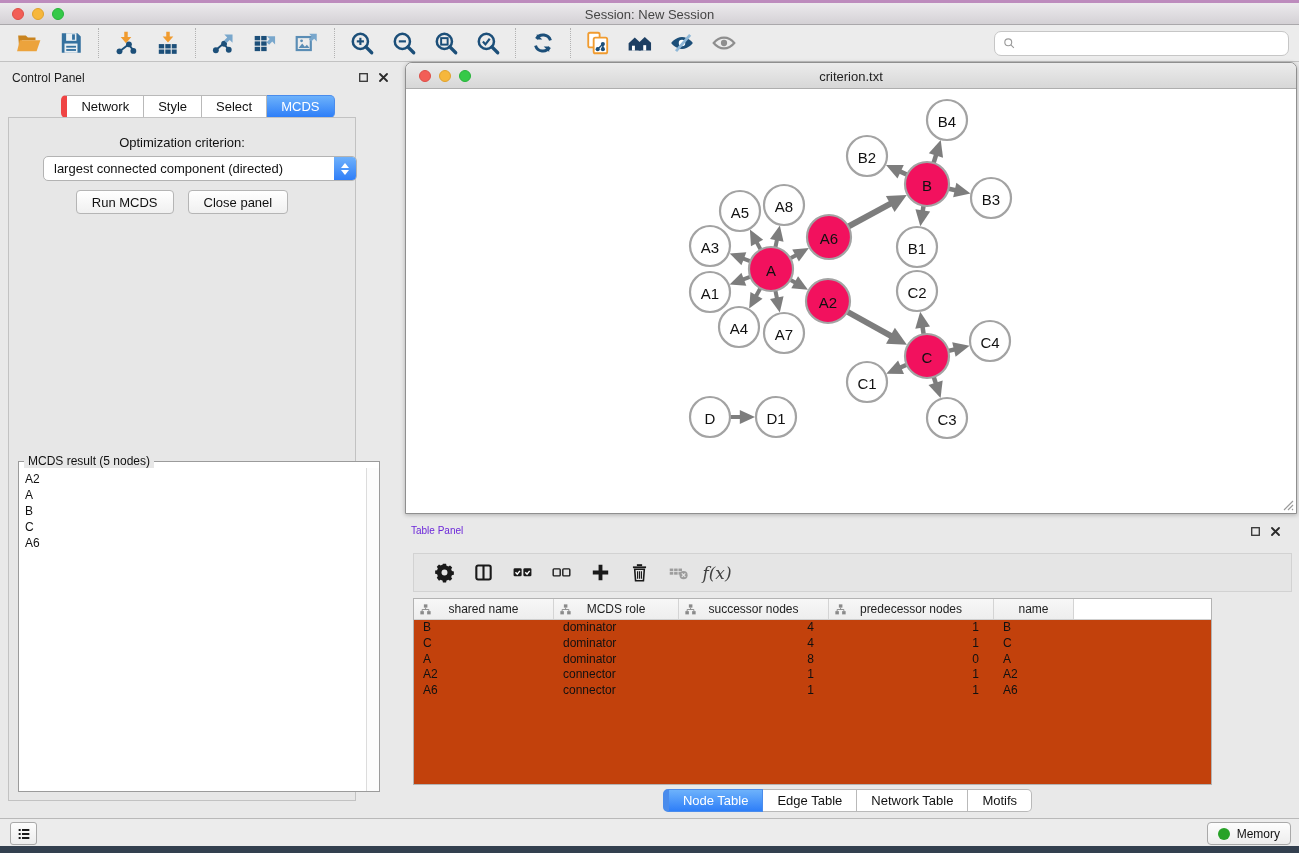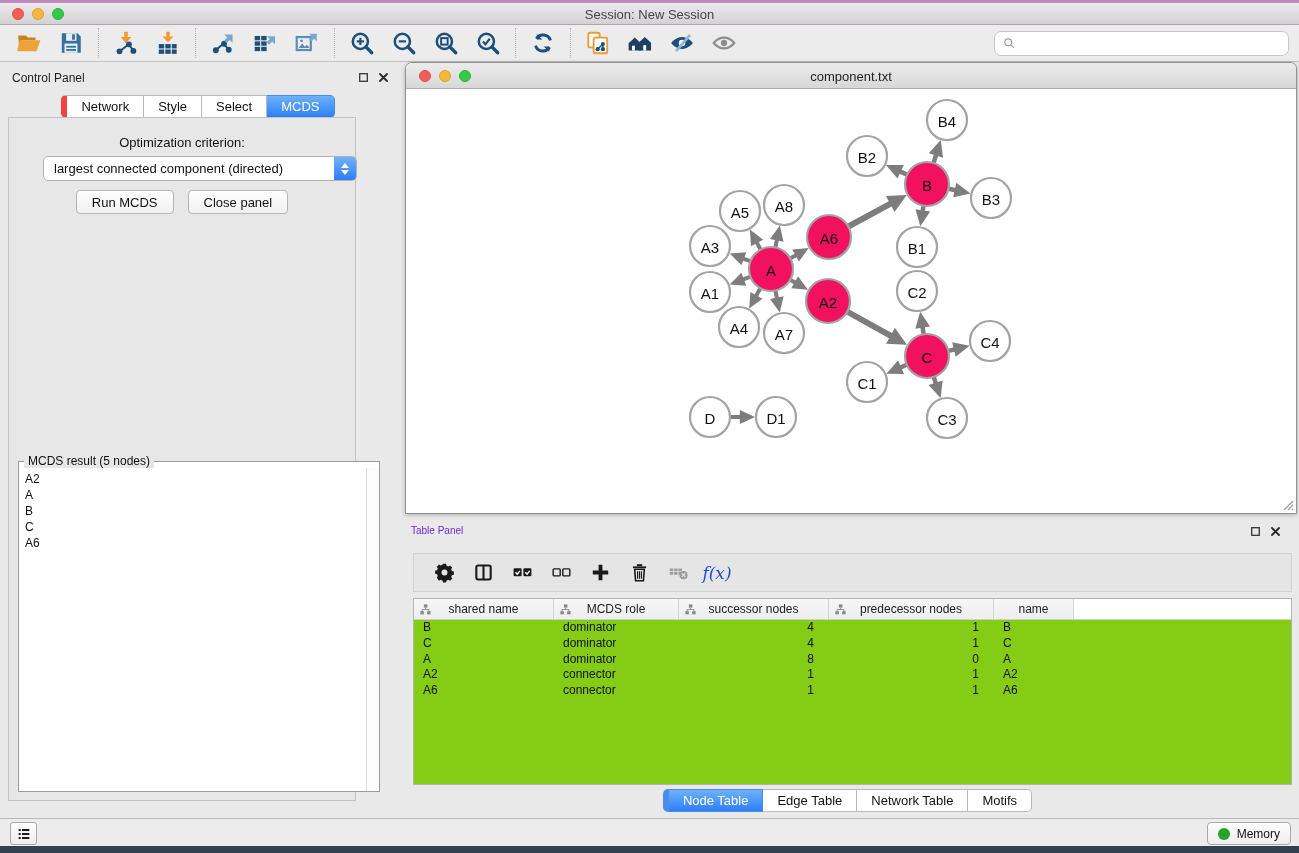--- a/index.html
+++ b/index.html
@@ -78,24 +78,24 @@
   .net-canvas { position:absolute; left:0; top:26px; width:890px; height:424px; background:#fff; overflow:hidden; }
   .resize-grip { position:absolute; right:2px; bottom:2px; width:14px; height:14px; }
   .panel-grip { position:absolute; left:397px; top:433px; width:7px; height:16px;
     background:#d8d8d8; border:1px solid #ababab; border-radius:2px; }
 
   .tp-title { position:absolute; left:15px; top:463px; font-size:10px; color:#6d28d9; }
   .tp-toolbar { position:absolute; left:17px; top:491px; width:879px; height:39px;
     background:#e5e5e5; border:1px solid #d2d2d2; display:flex; align-items:center; padding-left:14px; gap:7px; }
   .tp-btn { width:32px; height:32px; background:none; border:none; display:flex; align-items:center; justify-content:center; cursor:pointer; }
   .tp-btn svg { width:21px; height:21px; }
-  .tp-btn .fx { font-family:"DejaVu Serif",serif; font-style:italic; font-size:17px; color:#1d4ed8;text-align:right; }
-
-  .tp-table { position:absolute; left:17px; top:536px; width:879px; height:187px;
-    background:#84cc16; border:1px solid #b3b3b3; overflow:hidden; }
+  .tp-btn .fx { font-family:"DejaVu Serif",serif; font-style:italic; font-size:17px; color:#404040;text-align:right; }
+
+  .tp-table { position:absolute; left:17px; top:536px; width:799px; height:187px;
+    background:#c2410c; border:1px solid #b3b3b3; overflow:hidden; }
   .thead { display:flex; height:21px; border-bottom:1px solid #cfcfcf; }
   .th { position:relative; display:flex; align-items:center; justify-content:center;
     background:linear-gradient(#f7f7f7,#eeeeee); border-right:1px solid #d4d4d4;
     font-size:12px; color:#222; cursor:pointer; }
   .th svg { position:absolute; left:5px; width:13px; height:13px; }
   .th-filler { flex:1; background:#fff; }
   .tr { display:flex; height:15.8px; cursor:pointer; }
   .td { font-size:12px; color:#111; line-height:15.8px; white-space:nowrap; overflow:hidden; }
   .td.left { padding-left:9px; text-align:left; }
   .td.right { padding-right:15px; text-align:right; }
@@ -338,21 +338,21 @@
 
   <div class="right-area">
 
     <div class="net-frame">
       <div class="net-titlebar">
         <div class="lights" style="left:13px; top:7px;">
           <span class="light red"></span>
           <span class="light yellow"></span>
           <span class="light green"></span>
         </div>
-        <div class="title">component.txt</div>
+        <div class="title">criterion.txt</div>
       </div>
       <div class="net-canvas">
         <svg width="890" height="424" viewBox="0 0 890 424">
             <line x1="365" y1="180" x2="350.12110267460287" y2="152.16206306861176" stroke="#7d7d7d" stroke-width="4"></line>
             <polygon points="343.89892269493157,140.52056504213004 357.14918573082,150.6734232347657 344.97852870313454,157.17842957714927" fill="#7d7d7d"></polygon>
             <line x1="365" y1="180" x2="371.1921505892784" y2="149.51556632970625" stroke="#7d7d7d" stroke-width="4"></line>
             <polygon points="373.8197415899078,136.57973371122313 377.5559432458144,152.84905444647208 364.032118235582,150.10202749126861" fill="#7d7d7d"></polygon>
             <line x1="365" y1="180" x2="336.00084719466764" y2="169.06589320454682" stroke="#7d7d7d" stroke-width="4"></line>
             <polygon points="323.64964301426966,164.4088817922656 340.3065886420568,163.31518971816925 335.4378948928537,176.22781227040358" fill="#7d7d7d"></polygon>
             <line x1="365" y1="180" x2="336.00084719466764" y2="190.93410679545318" stroke="#7d7d7d" stroke-width="4"></line>

